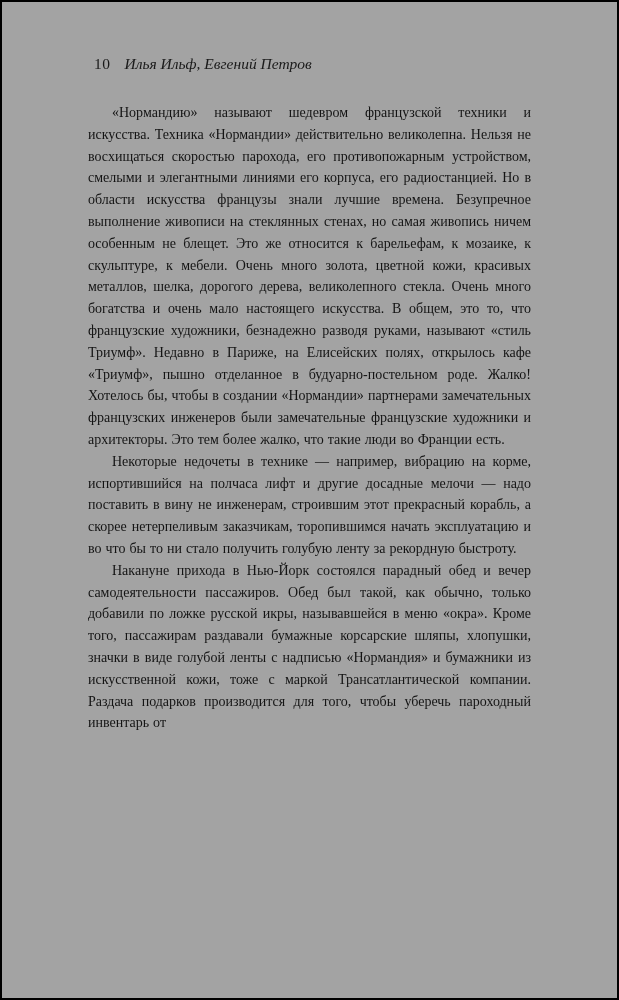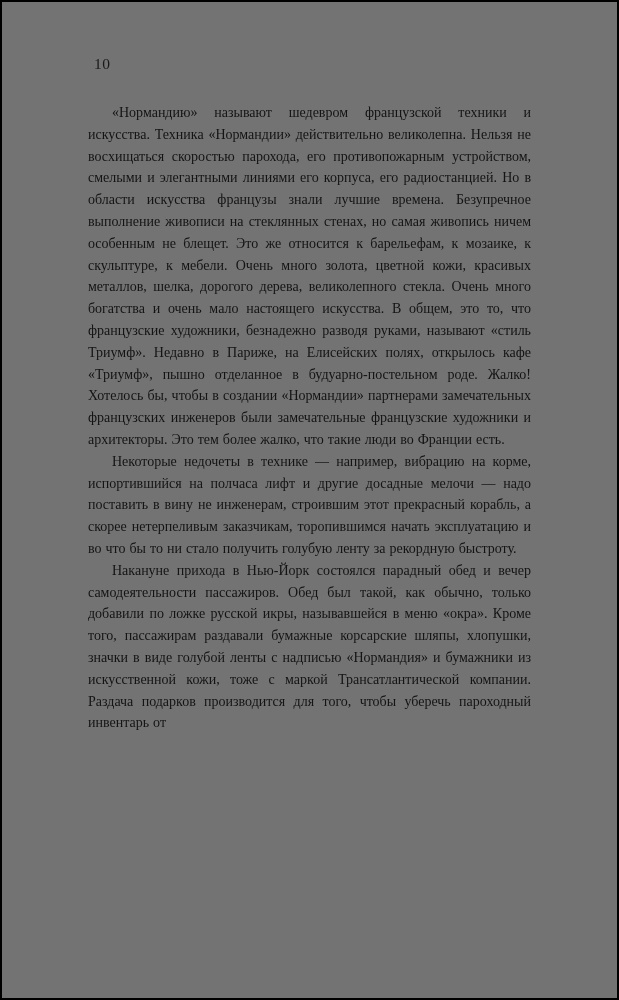--- a/index.html
+++ b/index.html
@@ -6,21 +6,21 @@
     margin: 0;
     padding: 0;
     background: #e9e9e9;
   }
   .page {
     position: relative;
     width: 619px;
     height: 1000px;
     box-sizing: border-box;
     margin: 0;
-    background: #737373;
+    background: #a3a3a3;
     border: 2px solid #000000;
     padding: 52px 86px 0 86px;
     font-family: "Liberation Serif", "DejaVu Serif", serif;
     color: #141414;
     overflow: hidden;
   }
   .running-head {
     display: flex;
     align-items: baseline;
     gap: 14px;
@@ -46,19 +46,20 @@
     hyphens: auto;
     -webkit-hyphens: auto;
   }
 </style>
 </head>
 <body>
 
 <div class="page">
   <div class="running-head">
     <span class="pagenum">10</span>
+    <span class="authors">Илья Ильф, Евгений Петров</span>
   </div>
   <div class="text-block">
       <p lang="ru">«Нормандию» называют шедевром французской техники и искусства. Техника «Нормандии» действительно великолепна. Нельзя не восхищаться скоростью парохода, его противопожарным устройством, смелыми и элегантными линиями его корпуса, его радиостанцией. Но в области искусства французы знали лучшие времена. Безупречное выполнение живописи на стеклянных стенах, но самая живопись ничем особенным не блещет. Это же относится к барельефам, к мозаике, к скульптуре, к мебели. Очень много золота, цветной кожи, красивых металлов, шелка, дорогого дерева, великолепного стекла. Очень много богатства и очень мало настоящего искусства. В общем, это то, что французские художники, безнадежно разводя руками, называют «стиль Триумф». Недавно в Париже, на Елисейских полях, открылось кафе «Триумф», пышно отделанное в будуарно-постельном роде. Жалко! Хотелось бы, чтобы в создании «Нормандии» партнерами замечательных французских инженеров были замечательные французские художники и архитекторы. Это тем более жалко, что такие люди во Франции есть.</p>
       <p lang="ru">Некоторые недочеты в технике — например, вибрацию на корме, испортившийся на полчаса лифт и другие досадные мелочи — надо поставить в вину не инженерам, строившим этот прекрасный корабль, а скорее нетерпеливым заказчикам, торопившимся начать эксплуатацию и во что бы то ни стало получить голубую ленту за рекордную быстроту.</p>
       <p lang="ru">Накануне прихода в Нью-Йорк состоялся парадный обед и вечер самодеятельности пассажиров. Обед был такой, как обычно, только добавили по ложке русской икры, называвшейся в меню «окра». Кроме того, пассажирам раздавали бумажные корсарские шляпы, хлопушки, значки в виде голубой ленты с надписью «Нормандия» и бумажники из искусственной кожи, тоже с маркой Трансатлантической компании. Раздача подарков производится для того, чтобы уберечь пароходный инвентарь от</p>
     </div>
 </div>
 
 </body></html>

